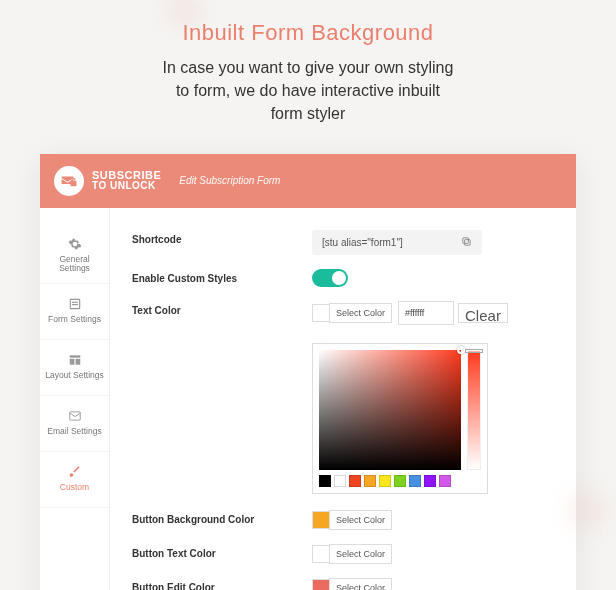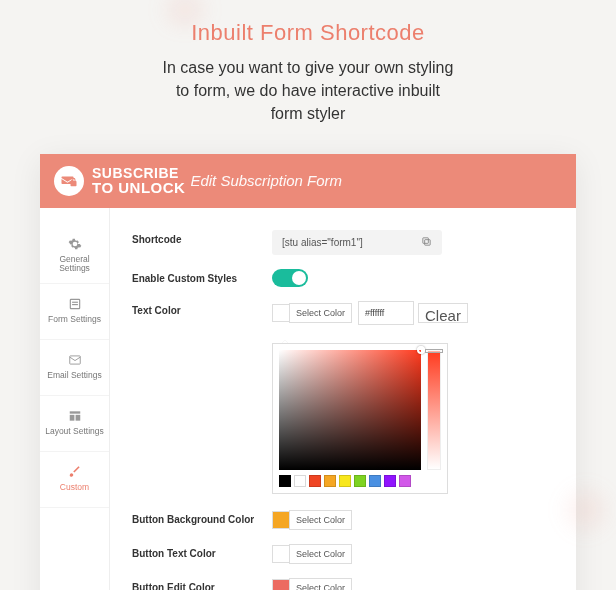--- a/index.html
+++ b/index.html
@@ -61,27 +61,27 @@
     height: 30px;
     background: #fff;
     border-radius: 50%;
     display: flex;
     align-items: center;
     justify-content: center;
   }
   .logo-text {
     line-height: 1;
   }
-  .logo-line1 { font-size: 14px; font-weight: 700; letter-spacing: 0.5px; }
-  .logo-line2 { font-size: 15px; font-weight: 700; letter-spacing: 0.5px; }
+  .logo-line1 { font-size: 11px; font-weight: 700; letter-spacing: 0.5px; }
+  .logo-line2 { font-size: 10px; font-weight: 700; letter-spacing: 0.5px; }
   .panel-title {
-    font-size: 15px;
+    font-size: 10px;
     font-style: italic;
     font-weight: 300;
-    margin-left: 5px;
+    margin-left: 18px;
     opacity: 0.95;
   }
 
   .panel-body {
     display: flex;
     min-height: 420px;
   }
 
   .sidebar {
     width: 70px;
@@ -111,20 +111,21 @@
   .content {
     flex: 1;
     padding: 22px 18px 0 22px;
     font-size: 11px;
     color: #333;
   }
   .row {
     display: flex;
     align-items: flex-start;
     margin-bottom: 14px;
+    gap: 40px;
   }
   .row-label {
     width: 140px;
     font-size: 10px;
     font-weight: 600;
     color: #333;
     padding-top: 4px;
   }
   .row-control {
     flex: 1;
@@ -275,21 +276,21 @@
   .row-bg .swatch-orange { background: #f5a623; }
   .row-hover .swatch-red { background: #ec6b61; }
 </style>
 </head>
 <body>
 
 <div class="bg-splotch splotch1"></div>
 <div class="bg-splotch splotch2"></div>
 
 <div class="hero">
-  <h1 class="hero-title">Inbuilt Form Shortcode</h1>
+  <h1 class="hero-title">Inbuilt Form Background</h1>
   <p class="hero-sub">
     <span>In case you want to give your own styling</span><br>
     <span>to form, we do have interactive inbuilt</span><br>
     <span>form styler</span>
   </p>
 </div>
 
 <div class="panel">
   <div class="panel-header">
     <div class="logo">
@@ -325,35 +326,35 @@
               <rect x="4" y="4" width="16" height="16" rx="1" fill="none" stroke="#999" stroke-width="2"></rect>
               <rect x="7" y="8" width="10" height="2" fill="#999"></rect>
               <rect x="7" y="12" width="10" height="2" fill="#999"></rect>
             </svg>
         </span>
         <span class="sidebar-label">Form Settings</span>
       </div>
       <div class="sidebar-item">
         <span class="sidebar-icon">
           <svg viewBox="0 0 24 24">
-              <rect x="3" y="5" width="18" height="14" rx="1" fill="none" stroke="#999" stroke-width="1.6"></rect>
-              <path d="M3 7l9 6 9-6" fill="none" stroke="#999" stroke-width="1.6"></path>
-            </svg>
-        </span>
-        <span class="sidebar-label">Email Settings</span>
-      </div>
-      <div class="sidebar-item">
-        <span class="sidebar-icon">
-          <svg viewBox="0 0 24 24">
               <rect x="3" y="4" width="18" height="4" fill="#999"></rect>
               <rect x="3" y="10" width="8" height="10" fill="#999"></rect>
               <rect x="13" y="10" width="8" height="10" fill="#999"></rect>
             </svg>
         </span>
         <span class="sidebar-label">Layout Settings</span>
+      </div>
+      <div class="sidebar-item">
+        <span class="sidebar-icon">
+          <svg viewBox="0 0 24 24">
+              <rect x="3" y="5" width="18" height="14" rx="1" fill="none" stroke="#999" stroke-width="1.6"></rect>
+              <path d="M3 7l9 6 9-6" fill="none" stroke="#999" stroke-width="1.6"></path>
+            </svg>
+        </span>
+        <span class="sidebar-label">Email Settings</span>
       </div>
       <div class="sidebar-item active">
         <span class="sidebar-icon">
           <svg viewBox="0 0 24 24">
               <path fill="#ec7f6d" d="M20 4l-9 9-2-2 9-9 2 2zM6 14c-2 0-3 2-3 4 0 1 1 2 2 2 2 0 4-1 4-3 0-1.5-1.5-3-3-3z"></path>
             </svg>
         </span>
         <span class="sidebar-label">Custom</span>
       </div>
     </div>

